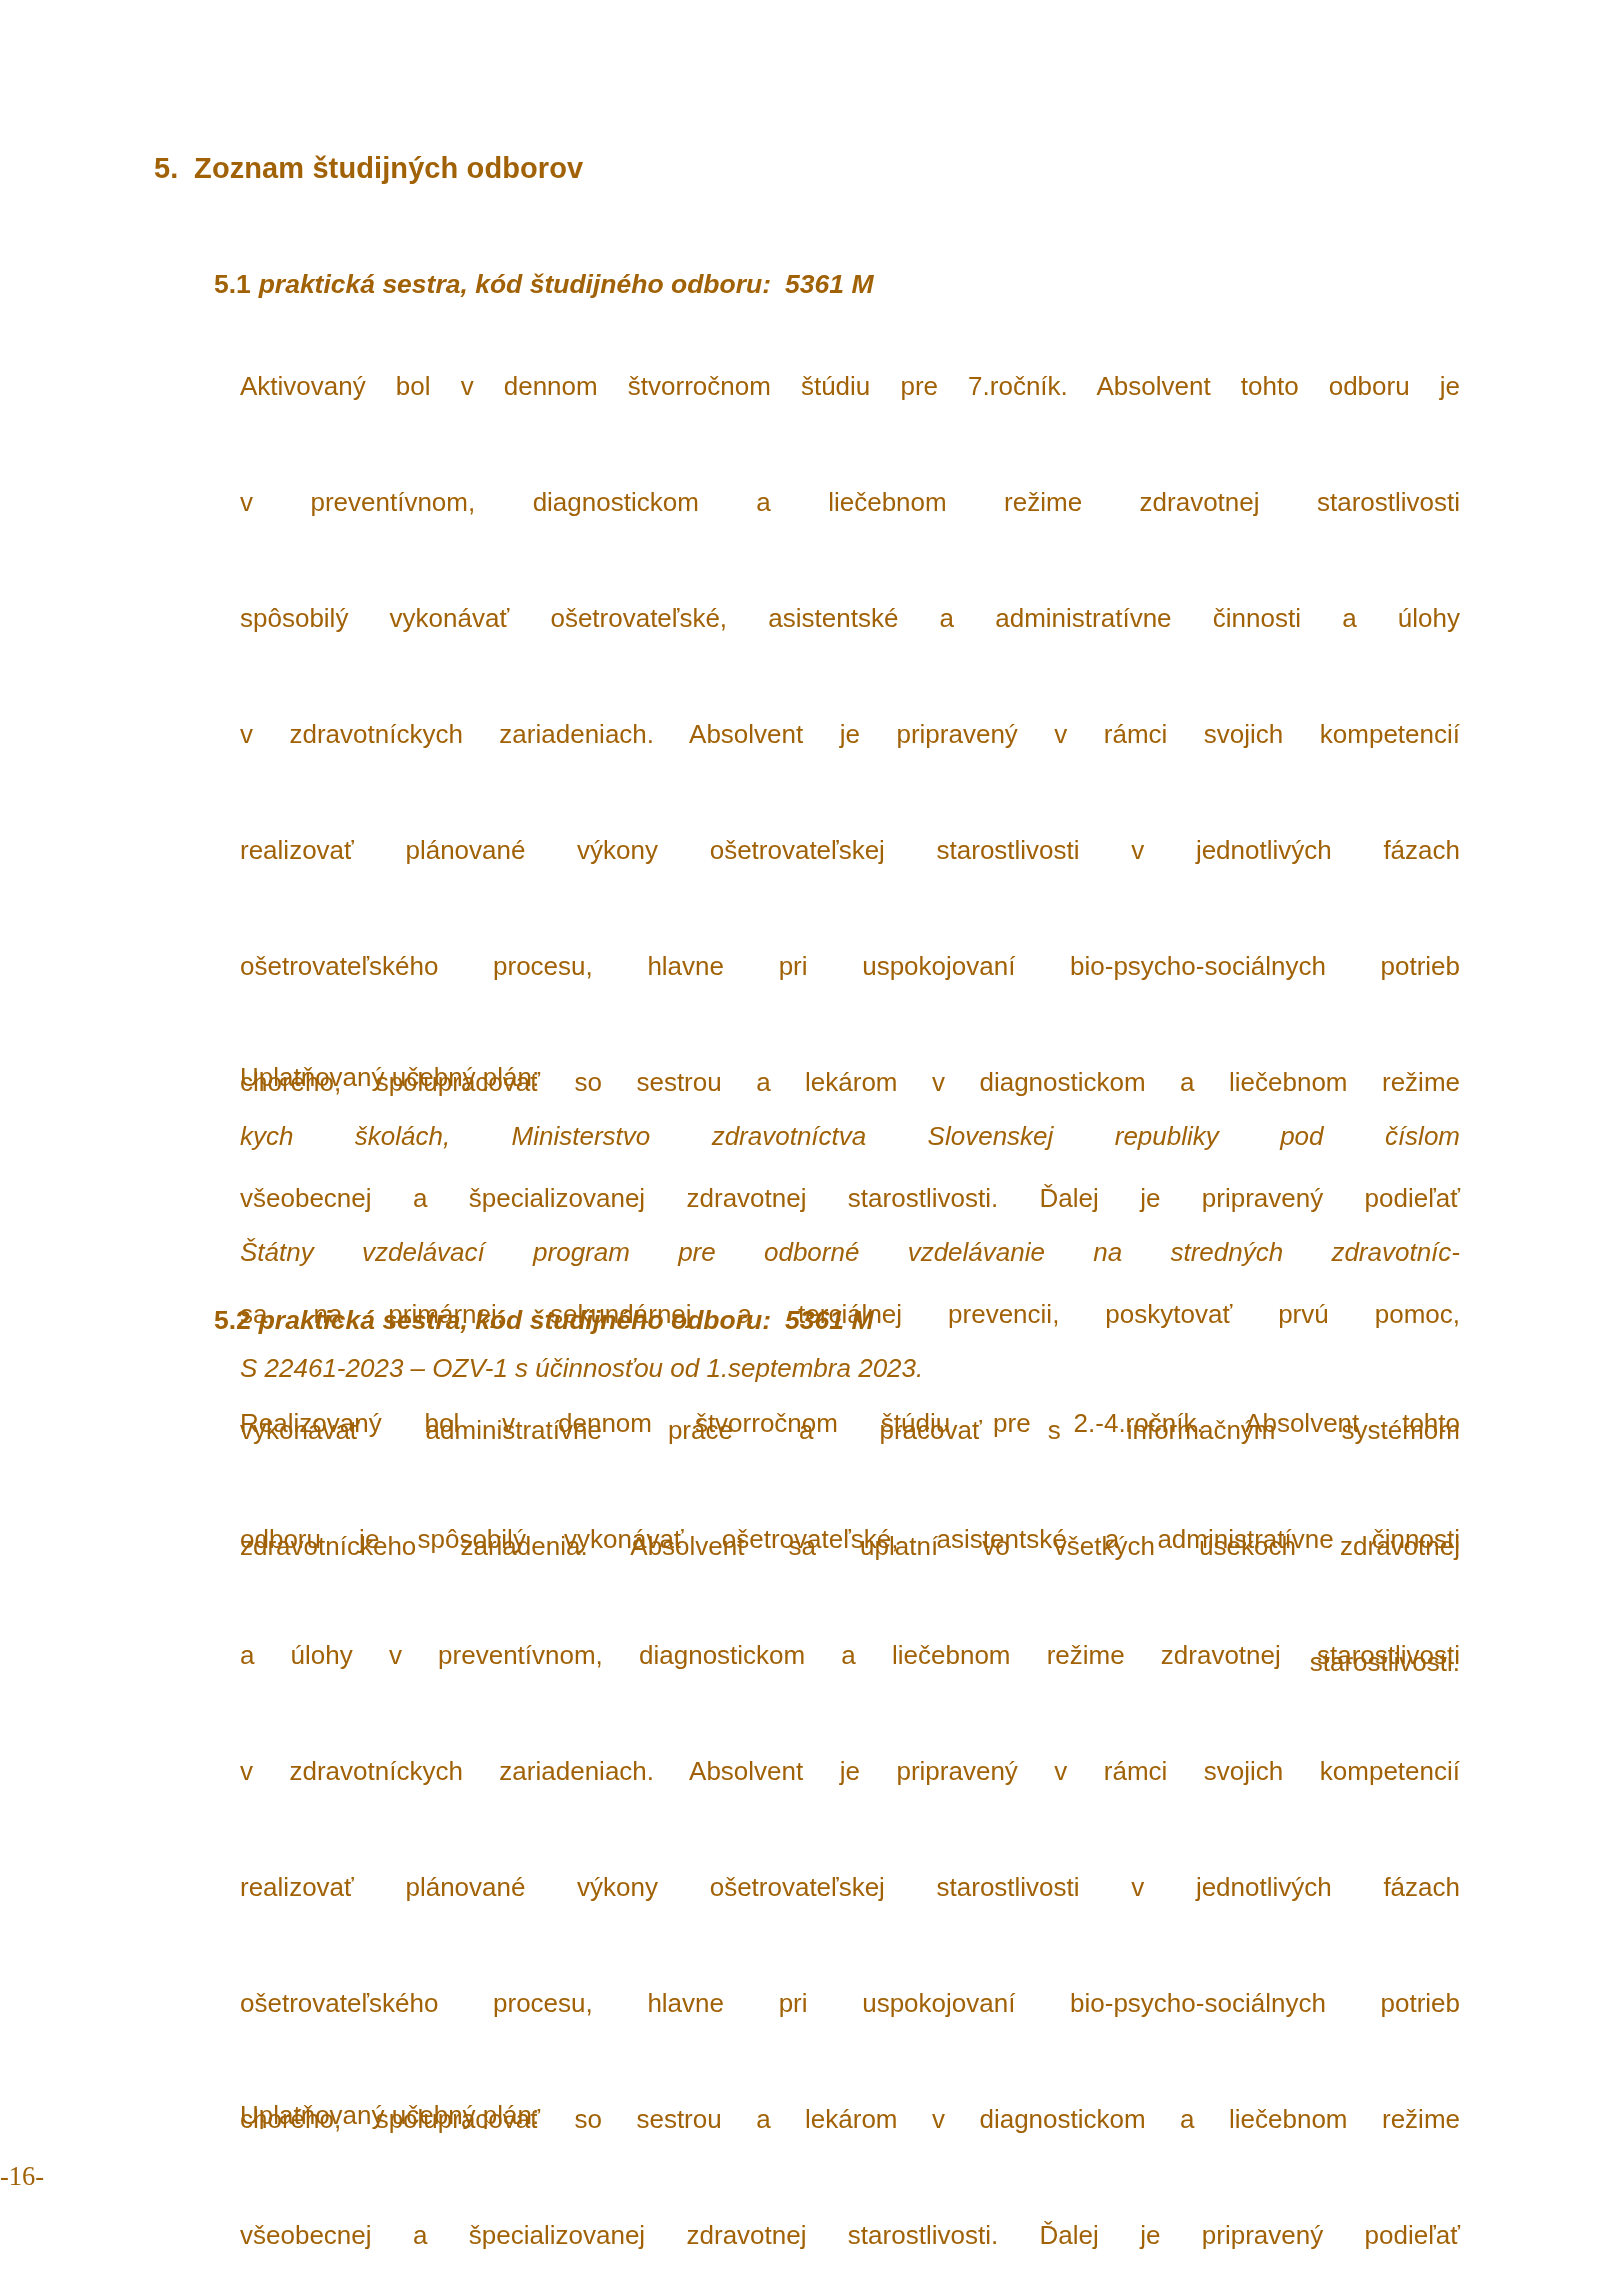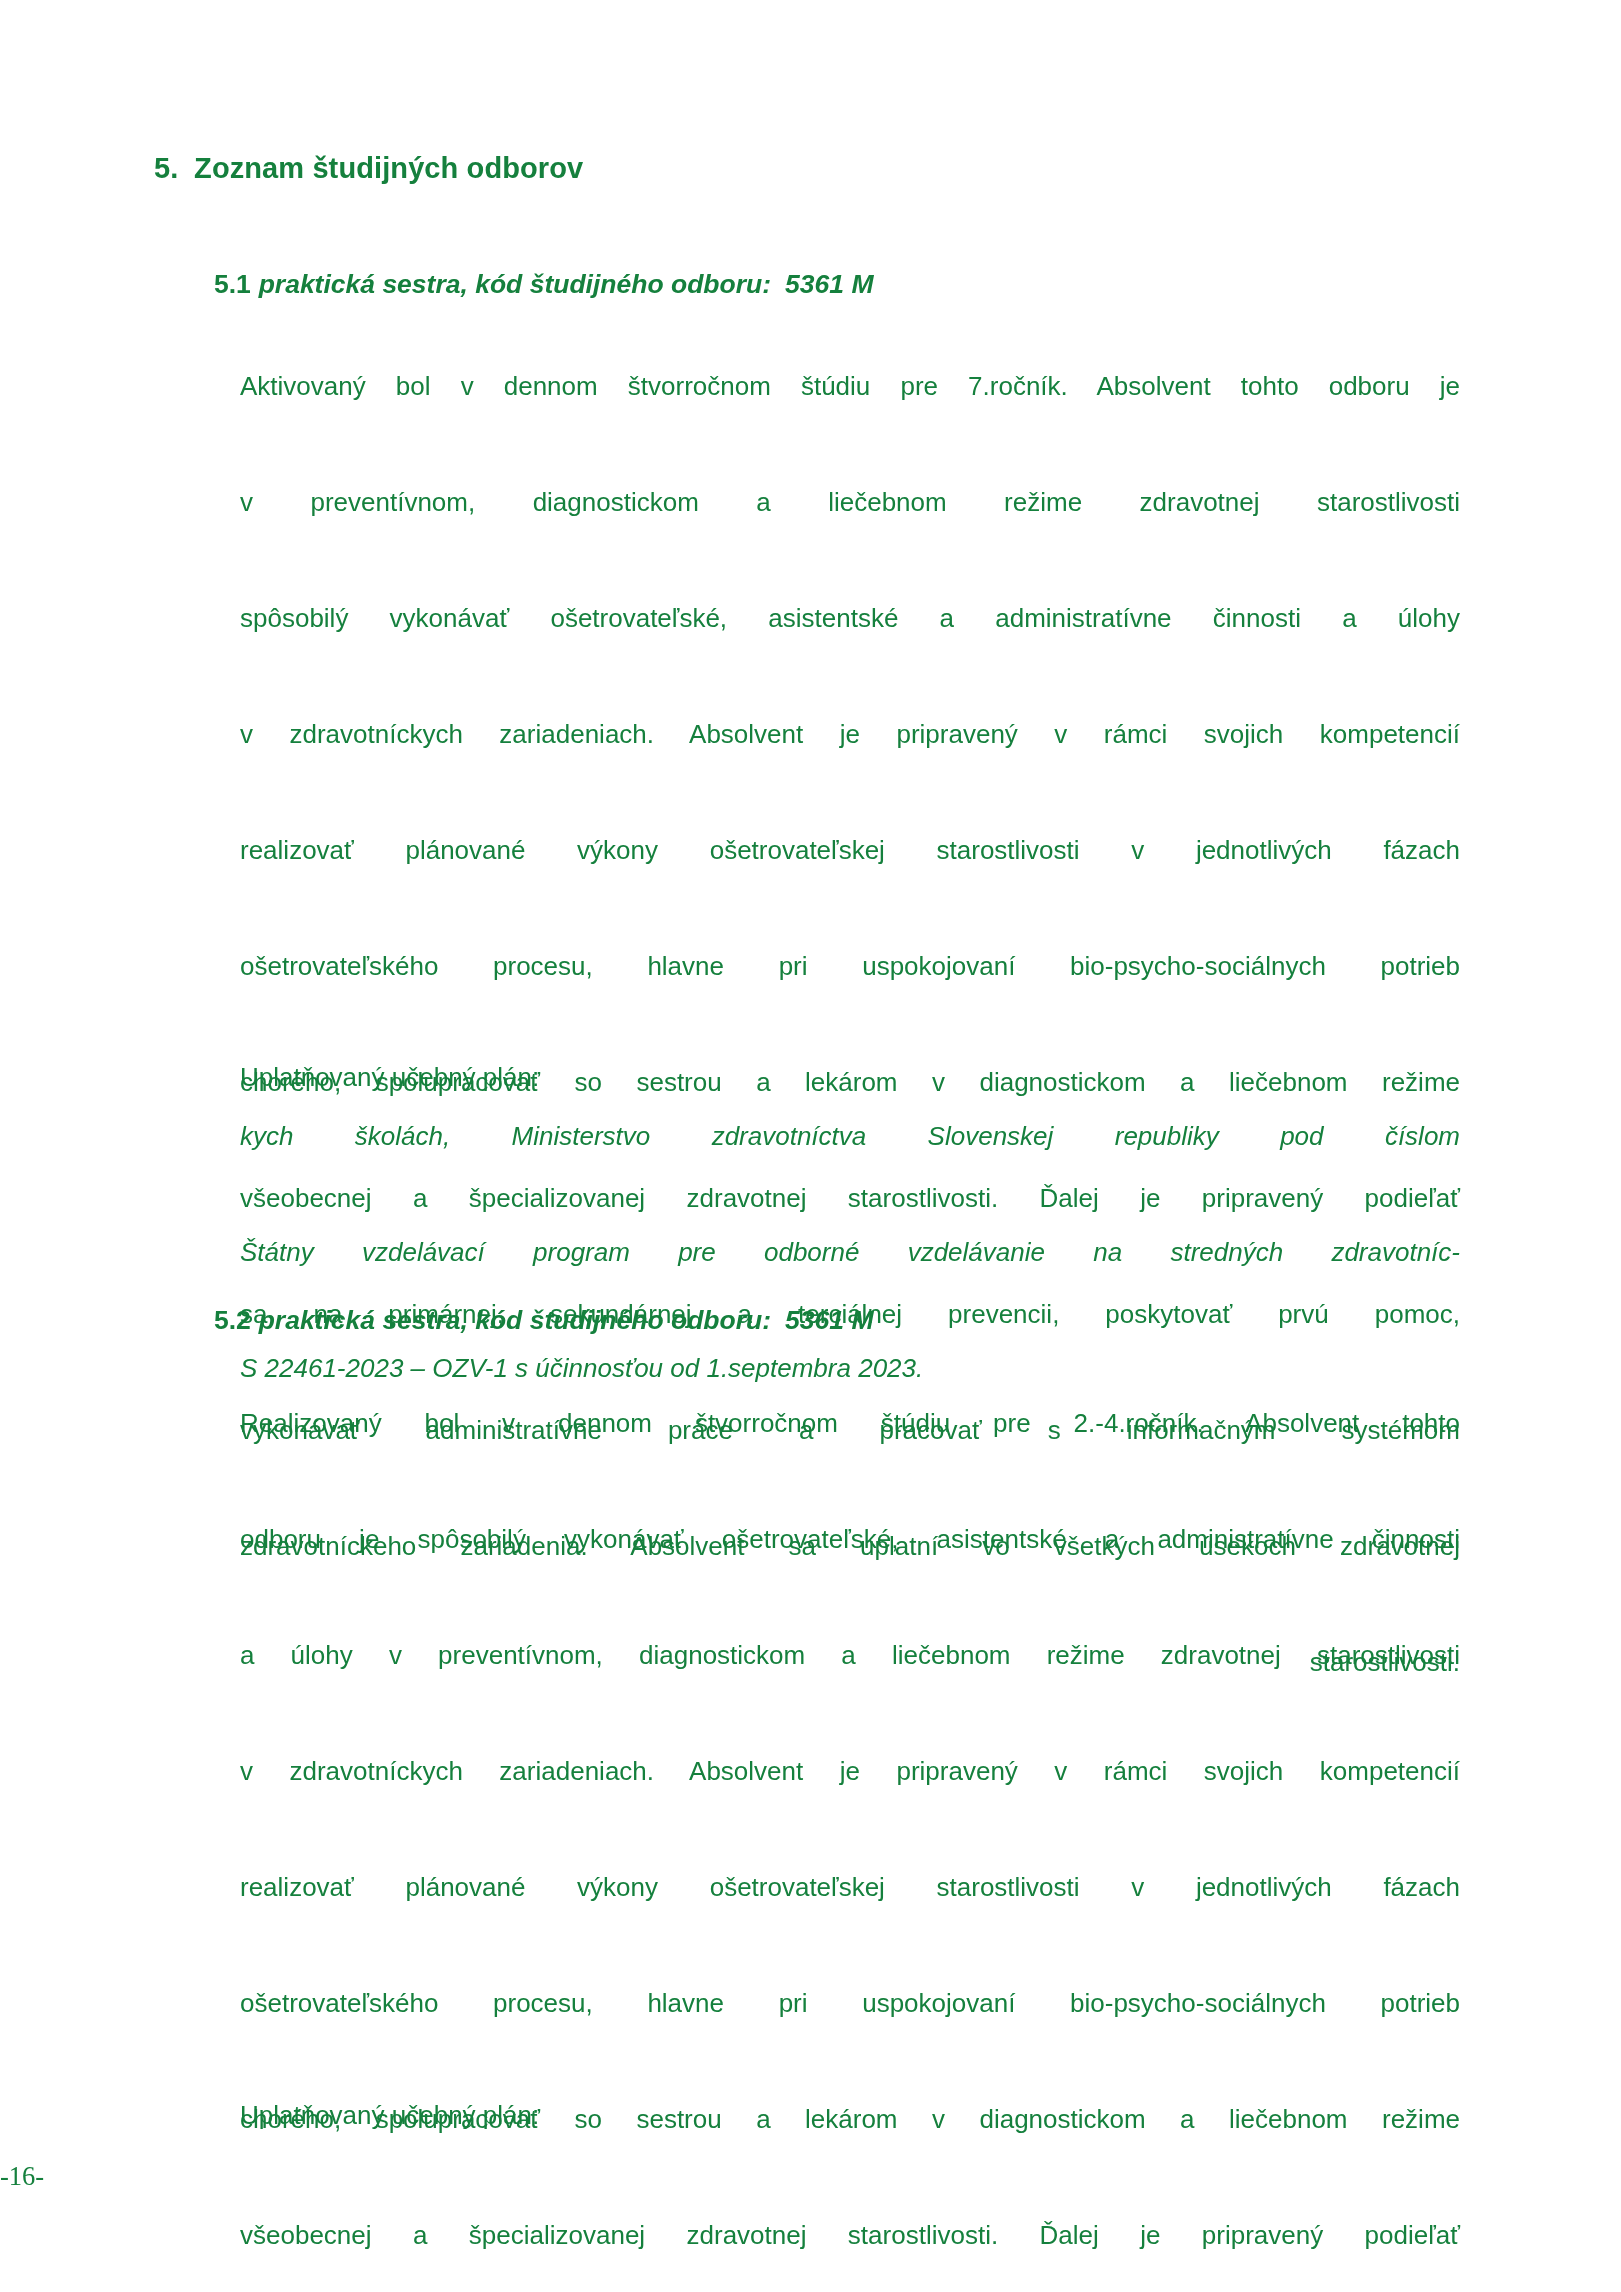--- a/index.html
+++ b/index.html
@@ -7,21 +7,21 @@
     padding: 0;
     background: #ffffff;
   }
   .page {
     position: relative;
     width: 1621px;
     height: 2293px;
     background: #ffffff;
     overflow: hidden;
     font-family: "Liberation Sans", sans-serif;
-    color: #15803d;
+    color: #a16207;
     box-sizing: border-box;
   }
   .content {
     position: absolute;
     left: 0;
     top: 0;
     width: 1621px;
   }
 
   

